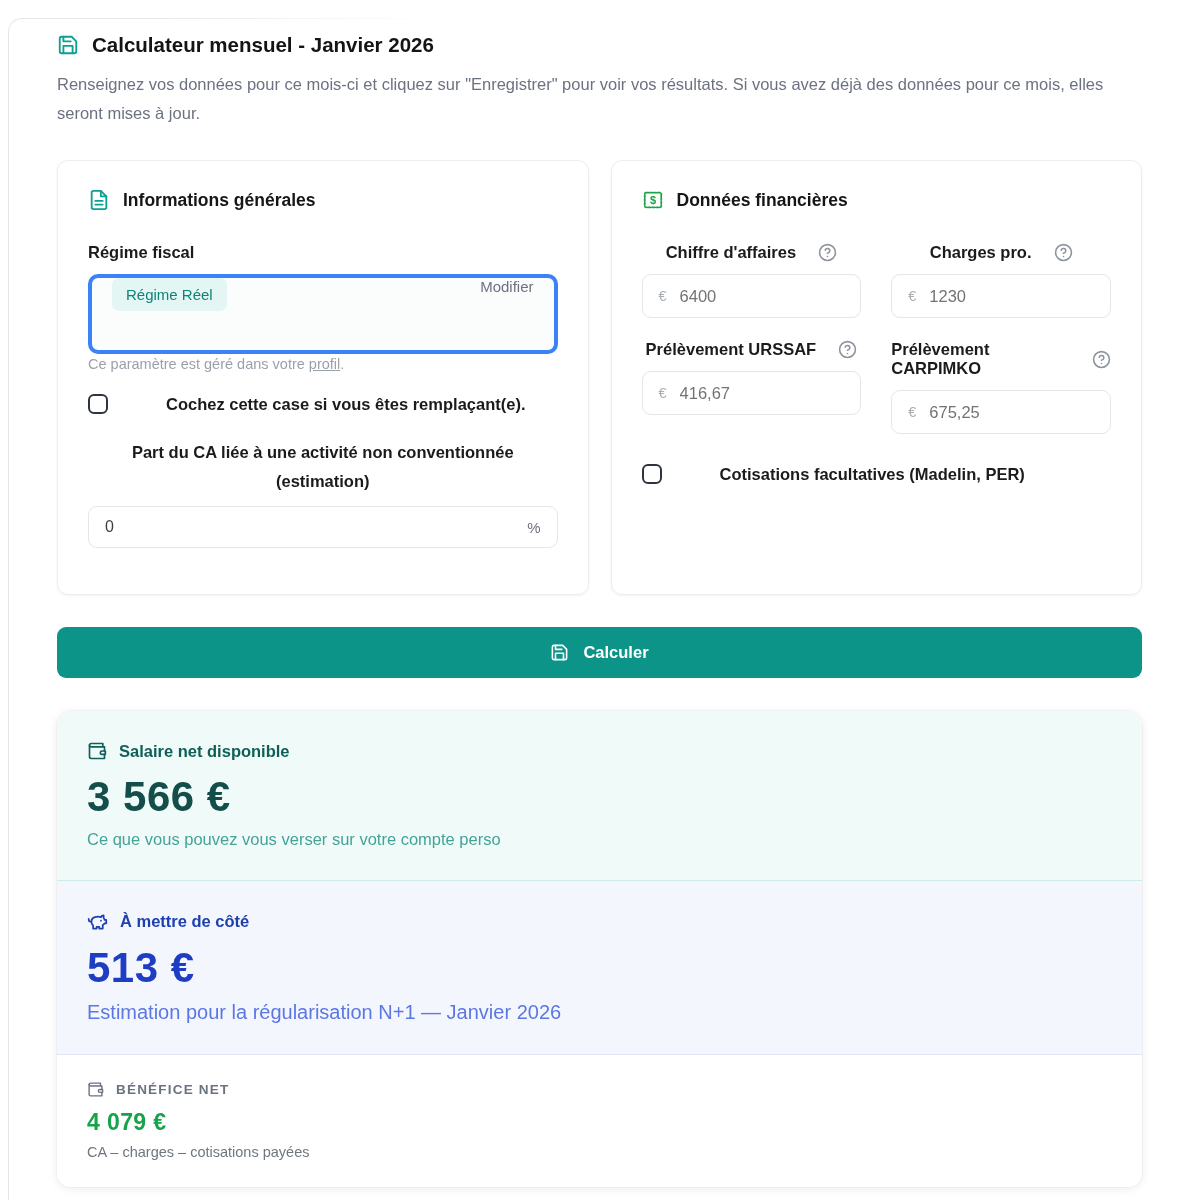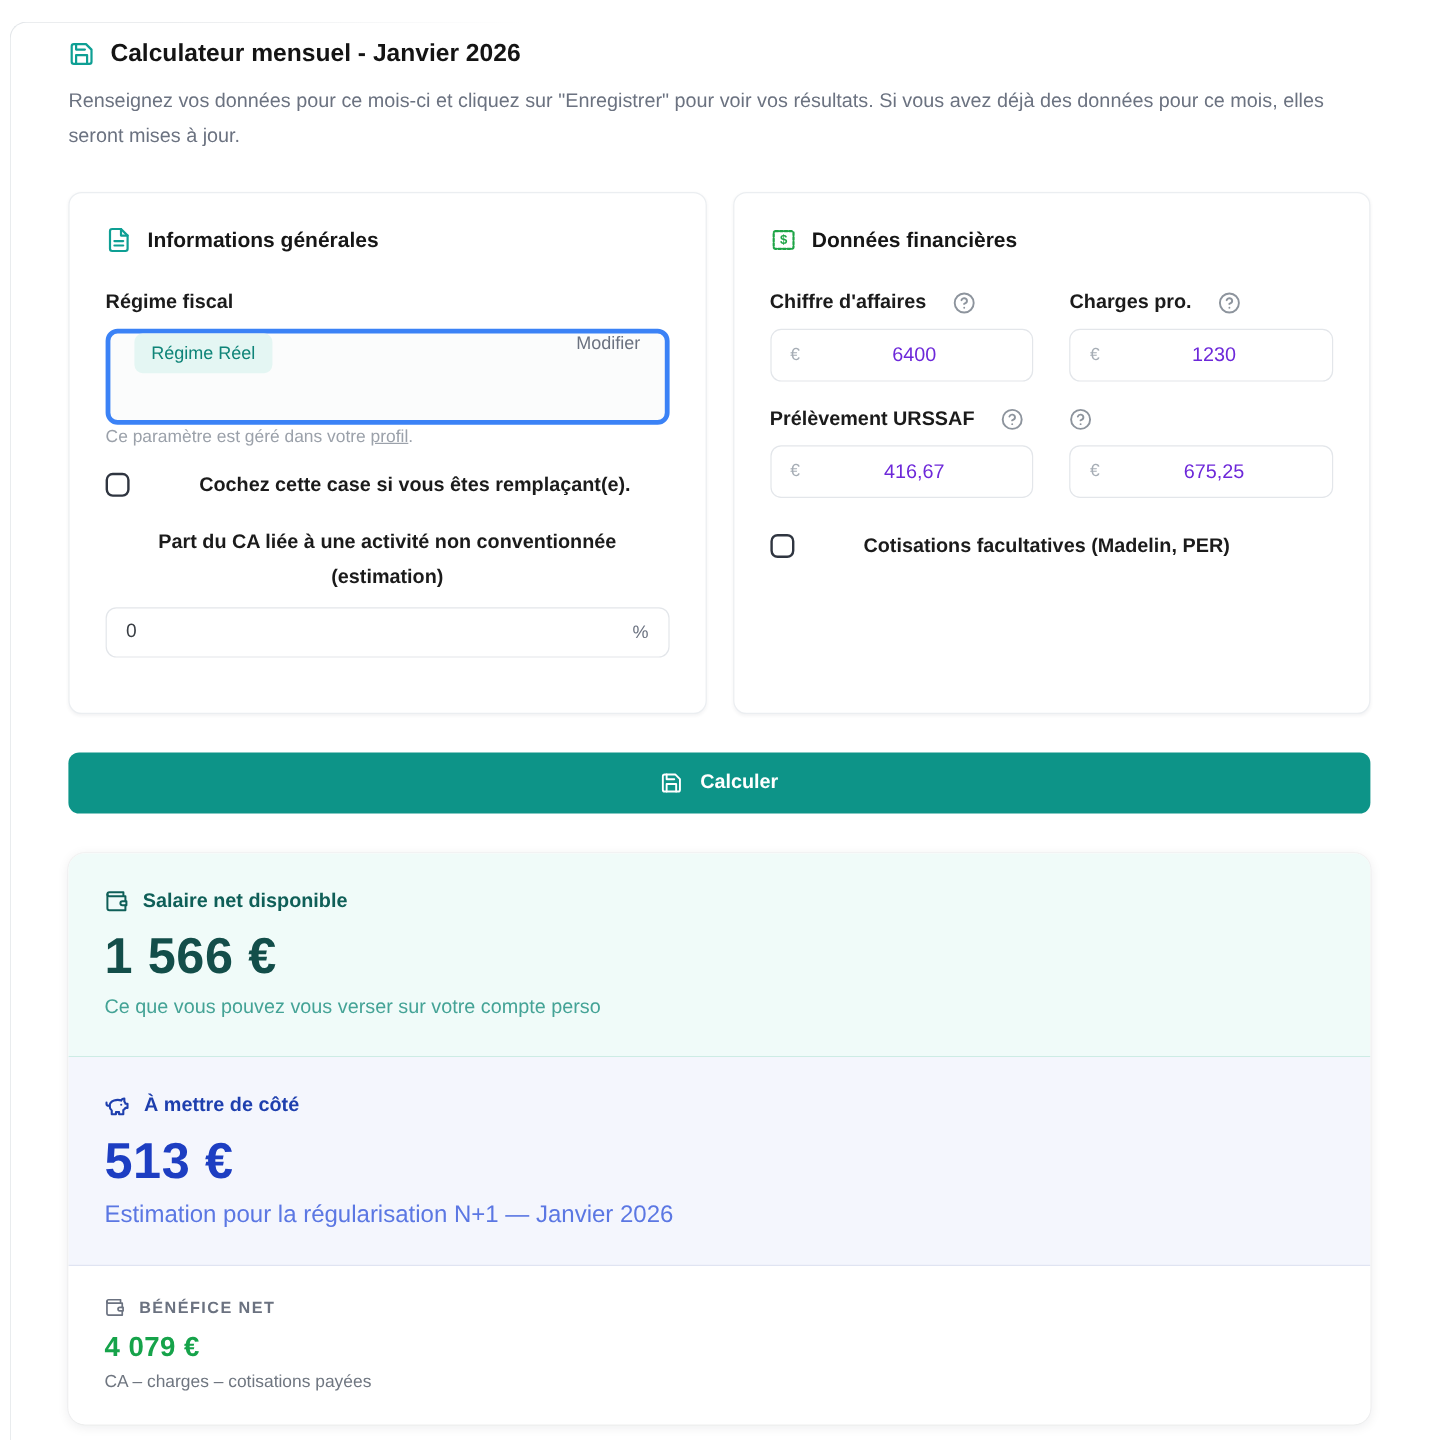--- a/index.html
+++ b/index.html
@@ -92,30 +92,31 @@
   .pct-input input{
     border:none;outline:none;flex:1;
     font-family:inherit;font-size:16px;color:#3a3f45;background:transparent;
   }
   .pct-suffix{color:#6b7280;font-size:15px;}
   .fields-grid{display:grid;grid-template-columns:1fr 1fr;column-gap:30px;}
   .money-field{margin-bottom:22px;}
   .money-label{
     display:flex;align-items:center;gap:22px;
     margin-bottom:12px;
+    justify-content:center;
   }
   .money-input{
     display:flex;align-items:center;gap:13px;
     border:1px solid #e3e6ea;border-radius:9px;
     height:44px;padding:0 16px;background:#fff;
   }
   .currency-prefix{color:#a6adb5;font-size:14.5px;}
   .money-input input{
     border:none;outline:none;width:100%;
-    font-family:inherit;font-size:16.5px;color:#6d28d9;background:transparent;text-align:center;
+    font-family:inherit;font-size:16.5px;color:#737373;background:transparent;
   }
   .fin-checkbox{margin-top:8px;}
   .calc-button{
     margin-top:32px;width:1085px;height:51px;
     background:var(--accent-teal);border:none;border-radius:9px;
     display:flex;align-items:center;justify-content:center;gap:14px;
     color:#ffffff;font-family:inherit;font-size:16.5px;font-weight:700;
     cursor:pointer;
   }
   .results-card{
@@ -249,20 +250,21 @@
             </span>
           </div>
           <div class="money-input">
             <span class="currency-prefix">€</span>
             <input type="text" value="416,67" style="">
           </div>
         </div>
 
         <div class="money-field">
           <div class="money-label">
+            <span class="field-label">Prélèvement CARPIMKO</span>
             <span>
               <svg width="19" height="19" viewBox="0 0 24 24" fill="none" stroke="#8d949d" stroke-width="2" stroke-linecap="round" stroke-linejoin="round">
                   <circle cx="12" cy="12" r="10"></circle>
                   <path d="M9.09 9a3 3 0 0 1 5.83 1c0 2-3 3-3 3"></path>
                   <line x1="12" y1="17" x2="12.01" y2="17"></line>
                 </svg>
             </span>
           </div>
           <div class="money-input">
             <span class="currency-prefix">€</span>
@@ -295,21 +297,21 @@
       <div class="res-header">
         <span>
           <svg width="20" height="20" viewBox="0 0 24 24" fill="none" stroke="#0f5f58" stroke-width="2" stroke-linecap="round" stroke-linejoin="round">
             <path d="M21 12V7H5a2 2 0 0 1 0-4h14v4"></path>
             <path d="M3 5v14a2 2 0 0 0 2 2h16v-5"></path>
             <path d="M18 12a2 2 0 0 0 0 4h4v-4Z"></path>
           </svg>
         </span>
         <span class="res-title">Salaire net disponible</span>
       </div>
-      <div class="res-amount">1 566 €</div>
+      <div class="res-amount">3 566 €</div>
       <div class="res-desc">Ce que vous pouvez vous verser sur votre compte perso</div>
     </div>
 
     <div class="res-section res-blue">
       <div class="res-header">
         <span>
           <svg width="21" height="21" viewBox="0 0 24 24" fill="none" stroke="#1e3fae" stroke-width="2" stroke-linecap="round" stroke-linejoin="round">
             <path d="M19 5c-1.5 0-2.8 1.4-3 2-3.5-1.5-11-.3-11 5 0 1.8 0 3 2 4.5V20h4v-2h3v2h4v-4c1-.5 1.7-1 2-2h2v-4h-2c0-1-.5-1.5-1-2V5z"></path>
             <path d="M2 9v1c0 1.1.9 2 2 2h1"></path>
             <path d="M16 11h.01"></path>

